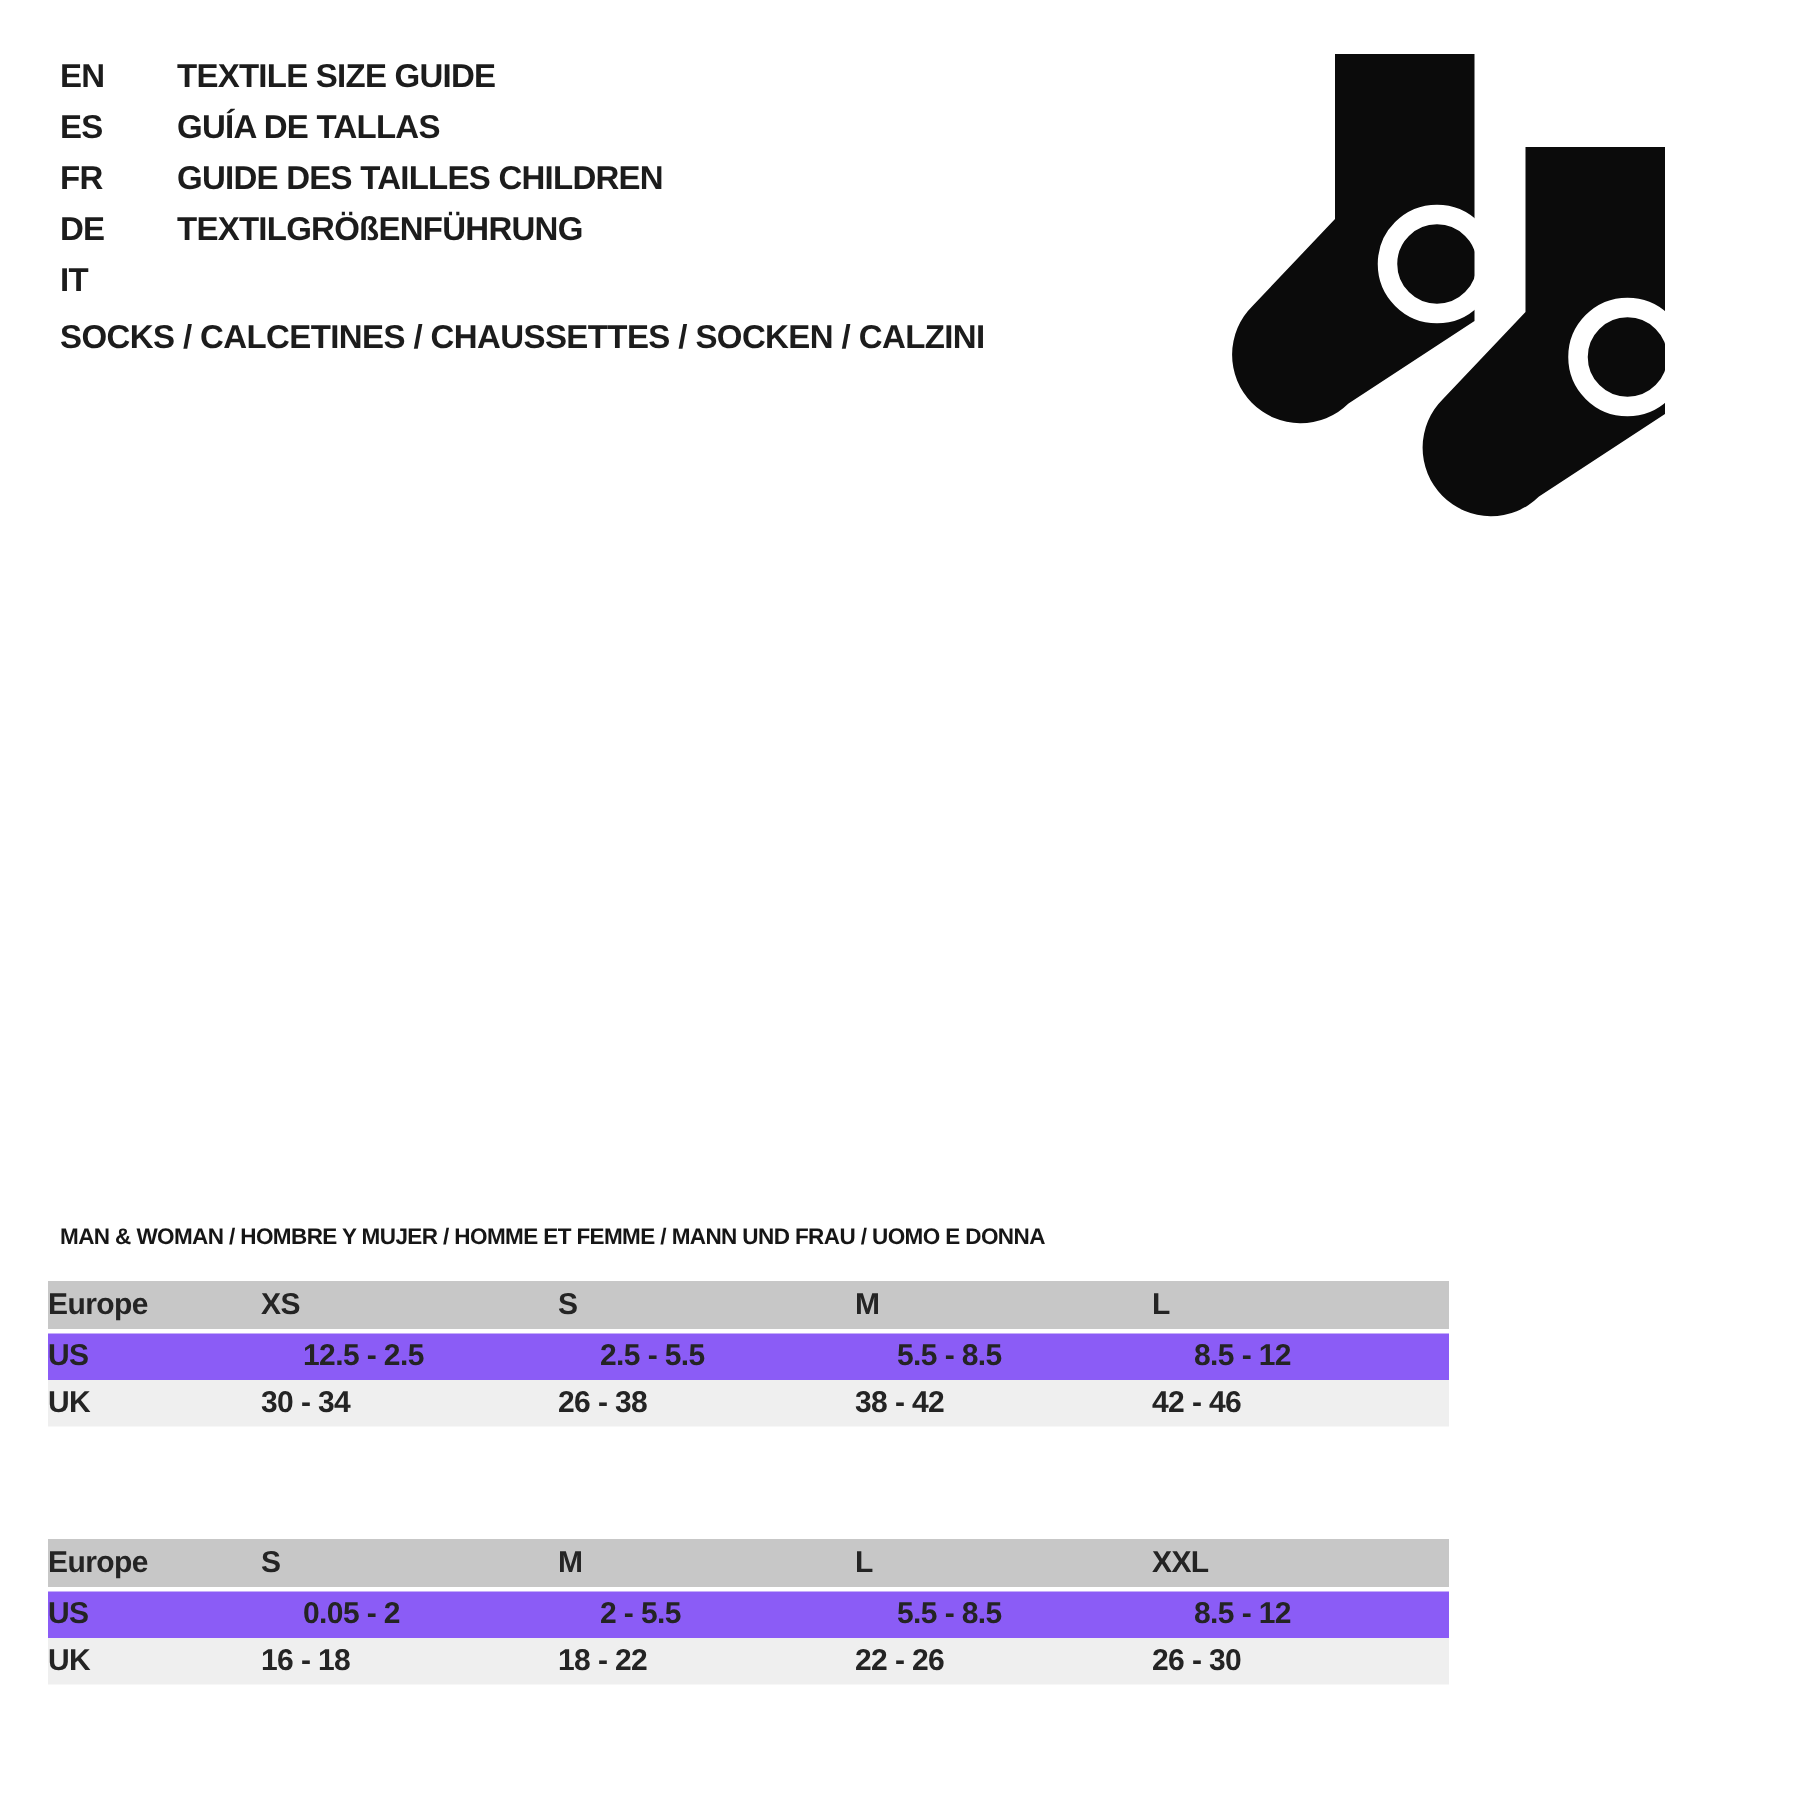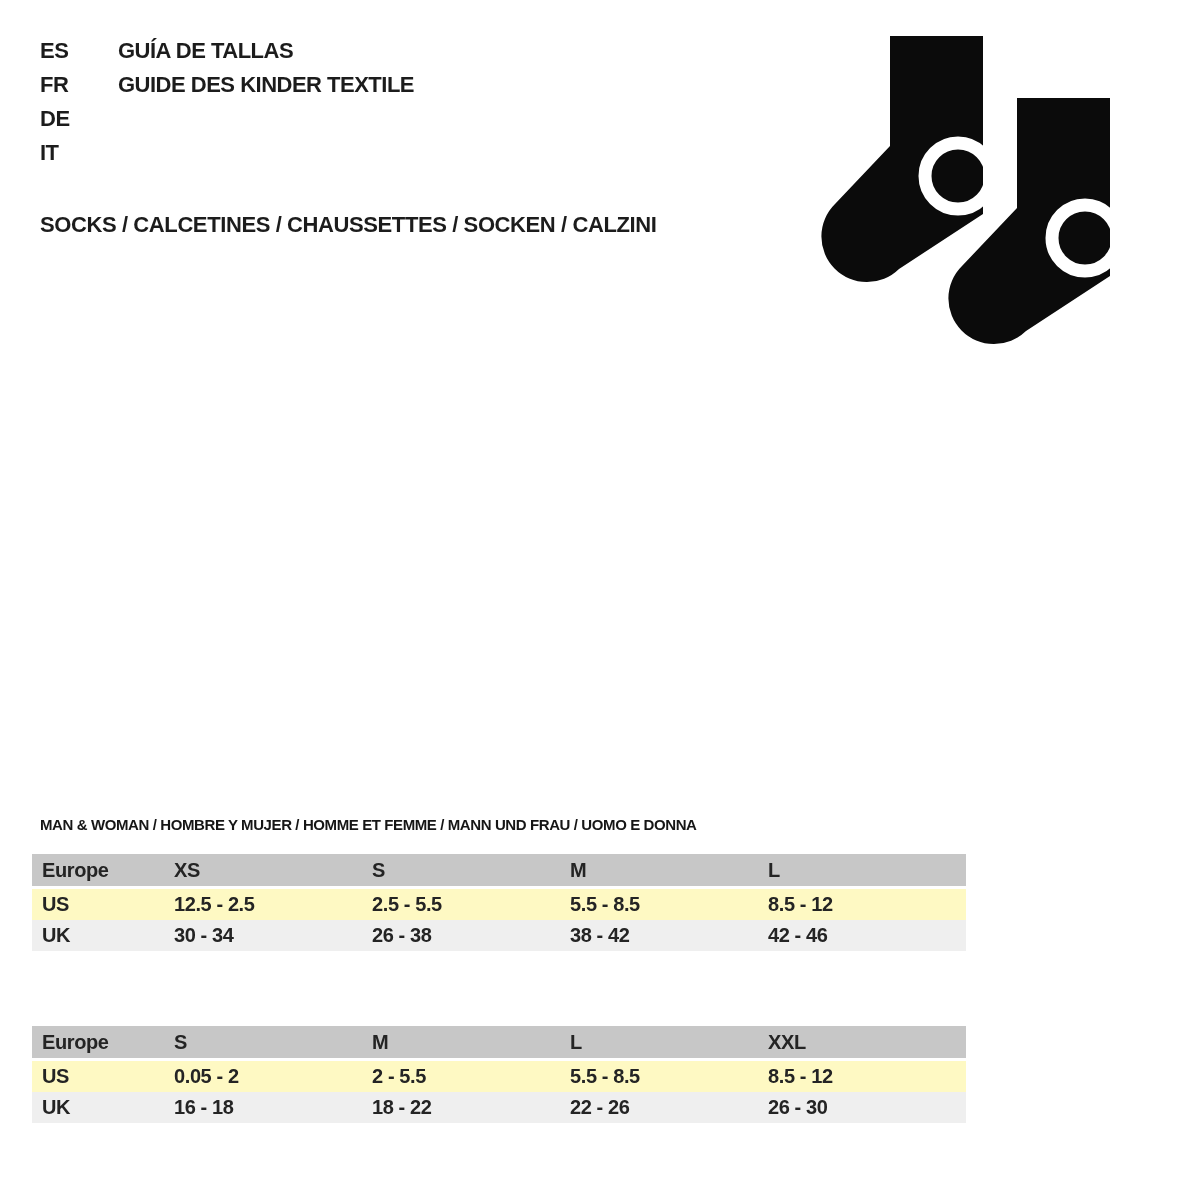--- a/index.html
+++ b/index.html
@@ -47,45 +47,50 @@
     font-weight:bold;font-size:15px;letter-spacing:-0.4px;
     line-height:26px;margin-bottom:16px;white-space:nowrap;color:#161616;
   }
   .tbl{width:100%;}
   .tbl-row{
     display:flex;align-items:center;height:31px;
   }
   .tbl-row.head{
     background:var(--header-bg);height:32px;margin-bottom:3px;
   }
-  .tbl-row.row-us{background:#fef9c3;}
+  .tbl-row.row-us{background:#8b5cf6;gap:28px;}
   .tbl-row.row-uk{background:var(--alt-row-bg);}
   .cell{
     flex:1 1 0;text-align:left;
     font-weight:bold;font-size:20px;letter-spacing:-0.4px;color:#242424;
     white-space:nowrap;
   }
   .cell.label{
-    flex:0 0 142px;text-align:left;padding-left:10px;
+    flex:0 0 142px;text-align:left;
   }
 </style>
 </head>
 <body>
 
 <div class="lang-list">
   <div class="lang-row">
+    <span class="lang-code">EN</span>
+    <span class="lang-label">TEXTILE SIZE GUIDE</span>
+  </div>
+  <div class="lang-row">
     <span class="lang-code">ES</span>
     <span class="lang-label">GUÍA DE TALLAS</span>
   </div>
   <div class="lang-row">
     <span class="lang-code">FR</span>
-    <span class="lang-label">GUIDE DES KINDER TEXTILE</span>
+    <span class="lang-label">GUIDE DES TAILLES CHILDREN</span>
   </div>
   <div class="lang-row">
     <span class="lang-code">DE</span>
+    <span class="lang-label">TEXTILGRÖßENFÜHRUNG</span>
   </div>
   <div class="lang-row">
     <span class="lang-code">IT</span>
   </div>
 </div>
 
 <div class="product-line">SOCKS / CALCETINES / CHAUSSETTES / SOCKEN / CALZINI</div>
 
 <div class="socks-icon">
   <svg width="300" height="315" viewBox="0 0 300 315" xmlns="http://www.w3.org/2000/svg">

